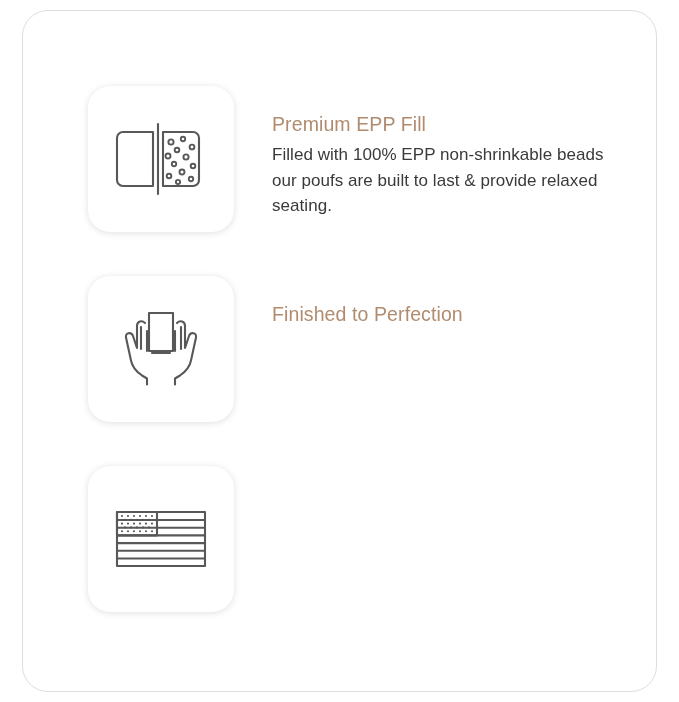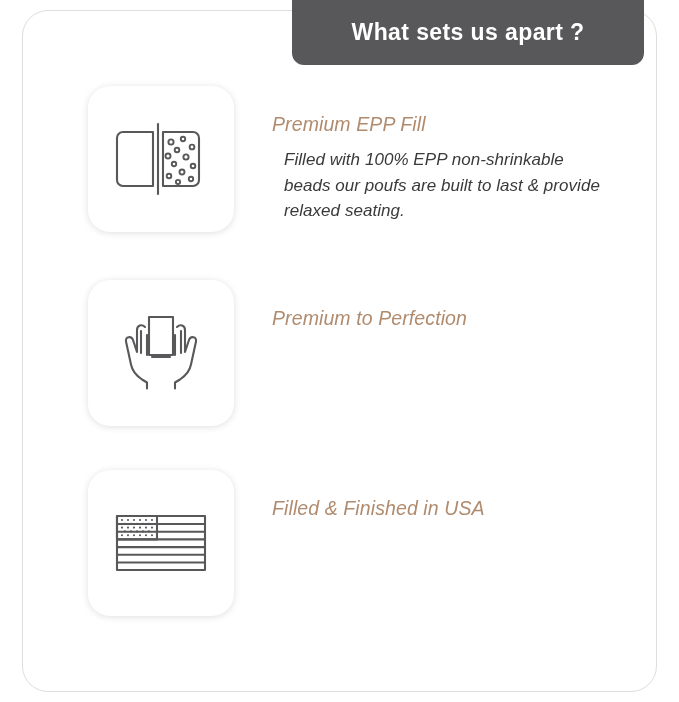--- a/index.html
+++ b/index.html
@@ -48,21 +48,20 @@
     font-weight: bold;
     letter-spacing: 0.4px;
     white-space: nowrap;
   }
 
   .features {
     position: absolute;
     left: 0;
     top: 86px;
     width: 618px;
-    font-style: italic;
   }
   .feature {
     display: flex;
     align-items: flex-start;
     padding: 0 0 0 88px;
     margin-bottom: 44px;
   }
   .icon-tile {
     flex: 0 0 auto;
     width: 146px;
@@ -84,43 +83,40 @@
     font-size: 19.5px;
     line-height: 1.1;
     margin: 0 0 7px 0;
     font-weight: normal;
     letter-spacing: 0.1px;
   }
   .feature-desc {
     color: #3a3a3a;
     font-size: 17px;
     line-height: 1.5;
-    margin: 12px;
+    margin: 0;
     letter-spacing: 0.05px;
   }
   svg { display: block; }
   .stroke {
     fill: none;
     stroke: #58585a;
     stroke-width: 2.1;
     stroke-linecap: round;
     stroke-linejoin: round;
   }
   .fill-dot { fill: none; stroke: #58585a; stroke-width: 1.9; }
 </style>
 </head>
 <body>
 
 <div class="canvas">
 
   <div class="card"></div>
 
-  <div class="header-badge">
-    <span class="title">What sets us apart ?</span>
-  </div>
 
   <div class="features">
 
     <div class="feature">
       <div class="icon-tile">
         <span>
           <svg width="100" height="86" viewBox="0 0 100 86">
 
             <path class="stroke" d="M12 16 h30 v54 h-30 a6 6 0 0 1 -6 -6 v-42 a6 6 0 0 1 6 -6 z"></path>
 
@@ -162,21 +158,21 @@
 
             <path class="stroke" d="M66 22 c3 -3 8 -2 8 3 l0 22 4 -12 c1.5 -4.5 8 -3.5 7 1.5 l-5 23 c-1 5 -5 11 -11 15 l-5 3 0 6"></path>
             <path class="stroke" d="M70 26 l0 22"></path>
             <path class="stroke" d="M64 30 l0 20"></path>
 
             <path class="stroke" d="M41 52 h18"></path>
           </svg>
         </span>
       </div>
       <div class="feature-text">
-        <p class="feature-title">Premium to Perfection</p>
+        <p class="feature-title">Finished to Perfection</p>
       </div>
     </div>
 
     <div class="feature">
       <div class="icon-tile">
         <span>
           <svg width="104" height="78" viewBox="0 0 104 78">
 
             <rect class="stroke" x="8" y="12" width="88" height="54"></rect>
 
@@ -215,18 +211,17 @@
                 <circle cx="19" cy="31.2" r="1.05"></circle>
                 <circle cx="25" cy="31.2" r="1.05"></circle>
                 <circle cx="31" cy="31.2" r="1.05"></circle>
                 <circle cx="37" cy="31.2" r="1.05"></circle>
                 <circle cx="43" cy="31.2" r="1.05"></circle>
             </g>
           </svg>
         </span>
       </div>
       <div class="feature-text">
-        <p class="feature-title">Filled &amp; Finished in USA</p>
       </div>
     </div>
 
   </div>
 </div>
 
 </body></html>

